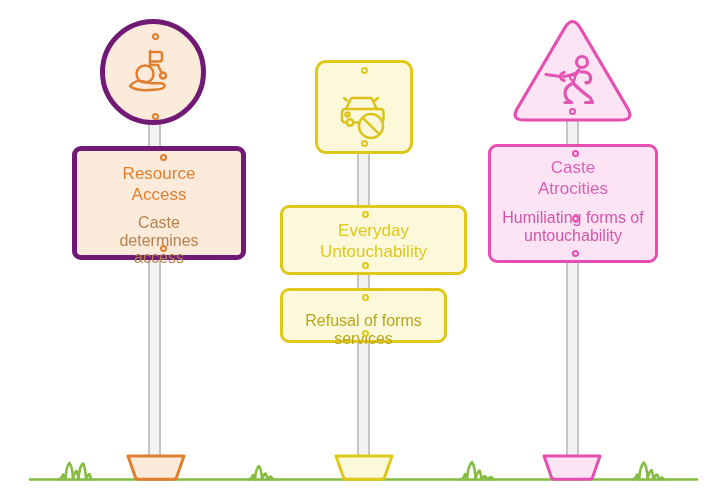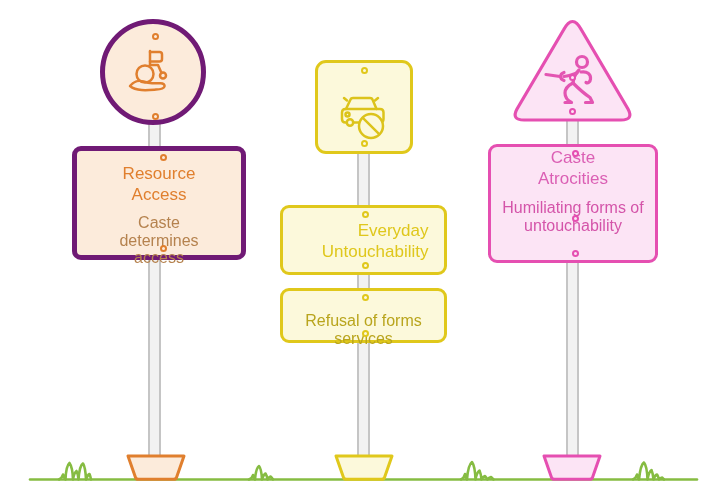--- a/index.html
+++ b/index.html
@@ -80,21 +80,21 @@
     <path d="M14,16.5 L11,14"></path>
     <path d="M42,16.5 L45,14"></path>
     <path d="M13,25 L17.5,15.5 Q18,14 20,14 H37 Q39,14 39.5,15.5 L43.5,25"></path>
     <path d="M12.5,25 H47 Q50.5,25 50.5,28.5 V35 Q50.5,38.5 47,38.5 H12.5 Q9,38.5 9,35 V28.5 Q9,25 12.5,25 Z"></path>
     <circle cx="14.5" cy="30.5" r="2"></circle>
     <circle cx="17" cy="38.5" r="3.2" fill="#FCF9DB"></circle>
     <circle cx="38" cy="42" r="12" fill="#FCF9DB"></circle>
     <path d="M29.8,33.8 L46.2,50.2"></path>
   </svg>
 
-  <div class="sign y-sign" style="left:280px; top:205px; width:167px; height:70px; padding-top:12px;text-align:right;">
+  <div class="sign y-sign" style="left:280px; top:205px; width:187px; height:70px; padding-top:12px;">
     <span class="screw y-screw" style="left:79px; top:3px;"></span>
     <span class="screw y-screw" style="left:79px; bottom:3px;"></span>
     <div class="sign-title y-title" style="max-width:130px;">Everyday Untouchability</div>
   </div>
 
   <div class="sign y-sign" style="left:280px; top:288px; width:167px; height:55px; padding-top:9px;">
     <span class="screw y-screw" style="left:79px; top:3px;"></span>
     <span class="screw y-screw" style="left:79px; bottom:3px;"></span>
     <div class="sign-sub y-sub" style="max-width:130px;">Refusal of forms services</div>
   </div>
@@ -114,21 +114,21 @@
     <circle cx="41" cy="10" r="5.5"></circle>
     <path d="M38,18 C34,22 32.5,26 32,31"></path>
     <path d="M40,20 C46,19 50,22 49.5,27 C49.2,30 47,31.5 45,30.5"></path>
     <path d="M36,21 C31,23 27,24 23,24.5"></path>
     <path d="M23,20.5 C18.5,22 18.5,27 23,28.5"></path>
     <path d="M19,24.5 L5,22.5"></path>
     <path d="M32,31 C27,33.5 24,37 24,41 C24,45 26.5,48.5 30.5,50.5 H24"></path>
     <path d="M32,31 C37.5,36.5 43,41.5 49,45.5 L51.5,50.5 H44.5"></path>
   </svg>
 
-  <div class="sign p-sign" style="left:488px; top:144px; width:170px; height:119px; padding-top:0;">
+  <div class="sign p-sign" style="left:488px; top:144px; width:170px; height:119px; padding-top:10px;">
     <span class="screw p-screw" style="left:81px; top:3px;"></span>
     <span class="screw p-screw" style="left:81px; top:68px;"></span>
     <span class="screw p-screw" style="left:81px; bottom:3px;"></span>
     <div class="sign-title p-title" style="max-width:110px;">Caste Atrocities</div>
     <div class="sign-sub p-sub" style="max-width:150px; margin-top:10px;">Humiliating forms of untouchability</div>
   </div>
 
   <svg class="base" style="left:539px; top:454px;" width="66" height="27" viewBox="0 0 66 27">
     <path d="M5,2 H61 L53.5,23.5 Q53,25.3 50.5,25.3 H15.5 Q13,25.3 12.5,23.5 Z" fill="#FCE4F5" stroke="#E54FB1" stroke-width="3" stroke-linejoin="round"></path>
   </svg>

